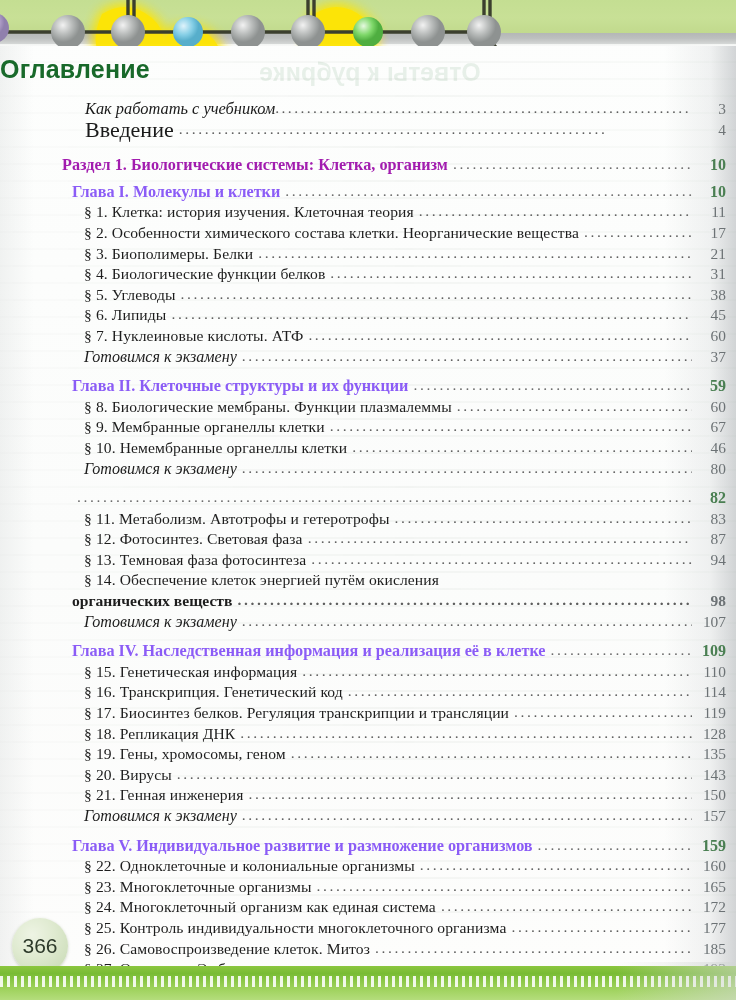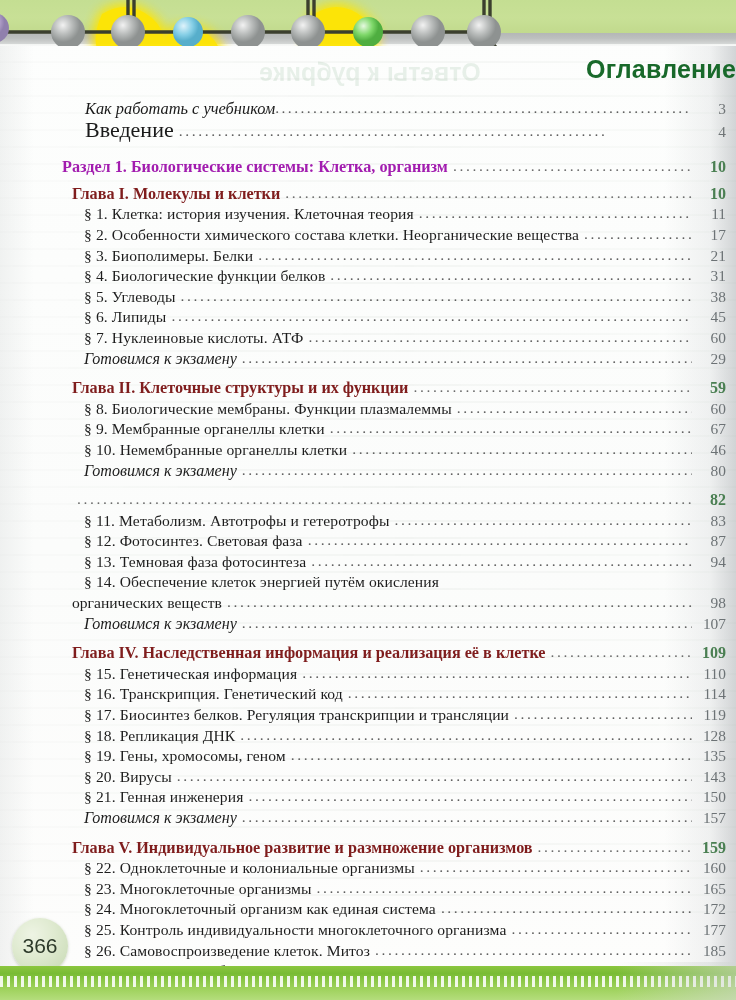--- a/index.html
+++ b/index.html
@@ -51,21 +51,21 @@
   }
   .white-lip{
     position:absolute; left:0; top:44px; width:736px; height:4px;
     background:linear-gradient(to bottom,#f2f4f2,#ffffff);
   }
   .molecule{ position:absolute; left:-16px; top:-22px; }
 
   
   .toc-title{
     position:absolute; top:55px; left:0; width:736px;
-    text-align:right;
+    text-align:left;
     font-family:"Liberation Sans", sans-serif;
     font-weight:bold;
     font-size:25px;
     letter-spacing:0.2px;
     color:#18692a;
   }
 
   
   .toc{
     position:absolute;
@@ -90,21 +90,21 @@
   }
   .row .pg{
     flex:0 0 auto;
     min-width:30px;
     text-align:right;
     font-size:15.4px;
     color:#6c7275;
   }
 
   
-  .row.front{ padding-left:23px; }
+  .row.front{ padding-left:23px;align-items:center; }
   .row.front .label{ font-style:italic; font-size:16.4px; color:#1a1a1a; }
   .row.front.plain .label{ font-style:normal; font-size:22px; }
   .row.front .pg{ color:#6f7476; }
   .row.front.tight .dots{ margin-left:0px; letter-spacing:2.4px; }
 
   
   .row.section{
     margin-top:15px;
     padding-left:0px;
     font-weight:bold;
@@ -114,31 +114,31 @@
   .row.section .pg{ color:#4a7f52; font-weight:bold; font-size:16px; }
   .row.section .dots{ color:#6b6b6b; font-weight:normal; }
 
   
   .row.chapter{
     margin-top:9px;
     padding-left:10px;
     font-weight:bold;
     font-size:16.2px;
   }
-  .row.chapter .label{ color:#7f1d1d;font-family:Liberation Serif, serif; }
+  .row.chapter .label{ color:#8b5cf6;font-family:Liberation Serif, serif; }
   .row.chapter .pg{ color:#4a7f52; font-weight:bold; font-size:16px; }
   .row.chapter .dots{ color:#6b6b6b; font-weight:normal; }
   .row.chapter.first{ margin-top:6px; }
 
   
   .row.para{ padding-left:22px; }
   .row.para .label{ letter-spacing:0.1px; }
 
   
-  .row.cont{ padding-left:10px; }
+  .row.cont{ padding-left:10px;font-weight:bold; }
 
   
   .row.nodots .dots, .row.nodots .pg{ visibility:hidden; }
 
   
   .row.exam{ padding-left:22px; }
   .row.exam .label{ font-style:italic; font-size:16.1px; }
 
   
   .pagenum{
@@ -341,21 +341,21 @@
         <span class="pg">45</span>
       </div>
       <div class="row para">
         <span class="label">§ 7. Нуклеиновые кислоты. АТФ</span>
         <span class="dots">............................................................................................................................................</span>
         <span class="pg">60</span>
       </div>
       <div class="row exam">
         <span class="label">Готовимся к экзамену</span>
         <span class="dots">............................................................................................................................................</span>
-        <span class="pg">29</span>
+        <span class="pg">37</span>
       </div>
       <div class="row chapter">
         <span class="label">Глава II. Клеточные структуры и их функции</span>
         <span class="dots">............................................................................................................................................</span>
         <span class="pg">59</span>
       </div>
       <div class="row para">
         <span class="label">§ 8. Биологические мембраны. Функции плазмалеммы</span>
         <span class="dots">............................................................................................................................................</span>
         <span class="pg">60</span>

